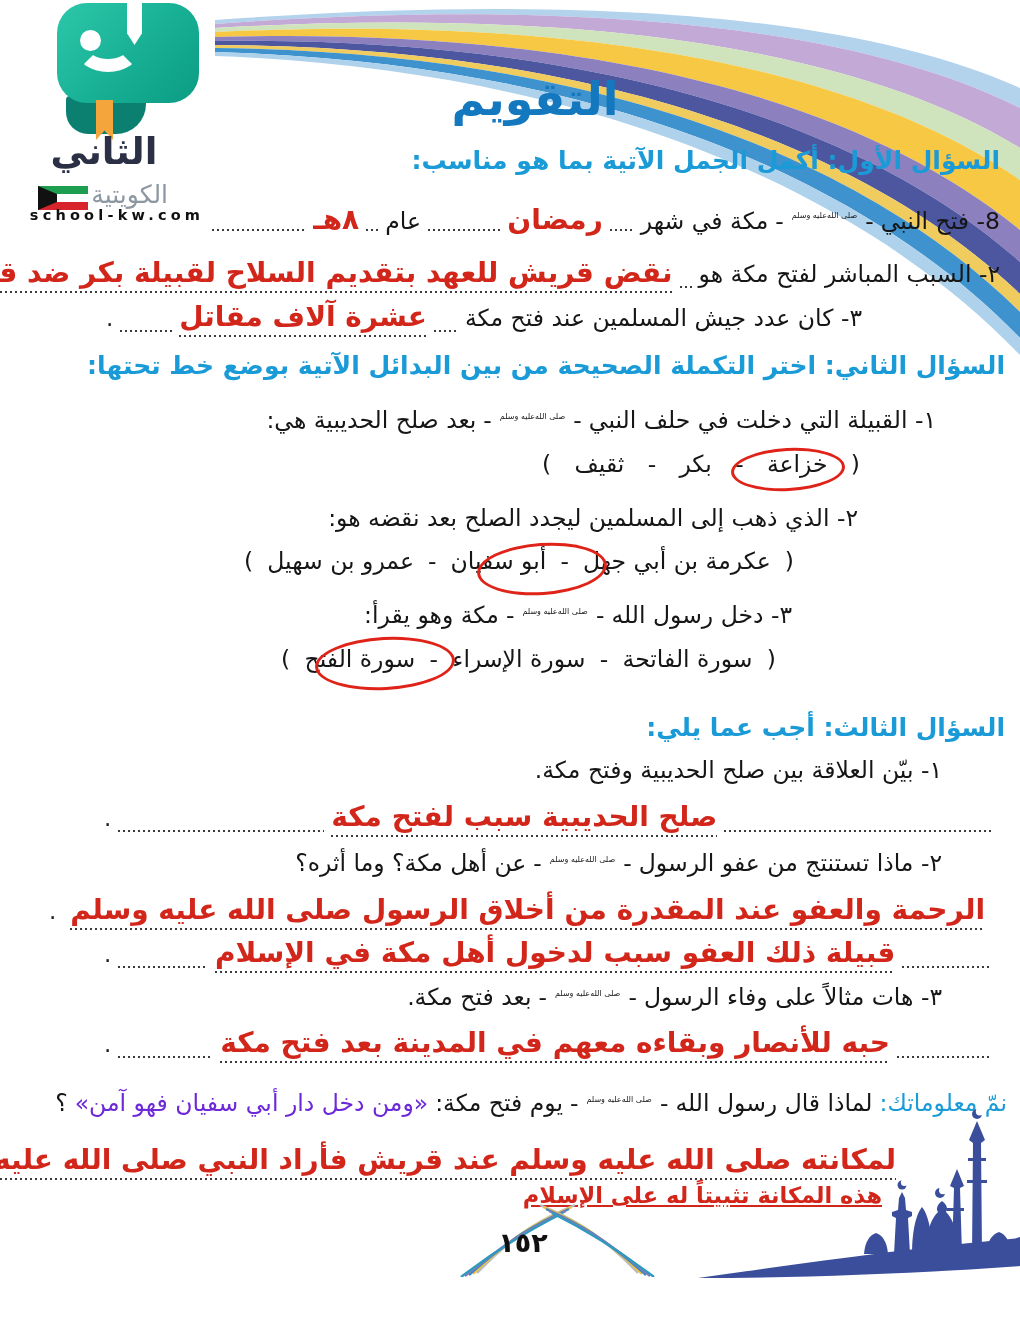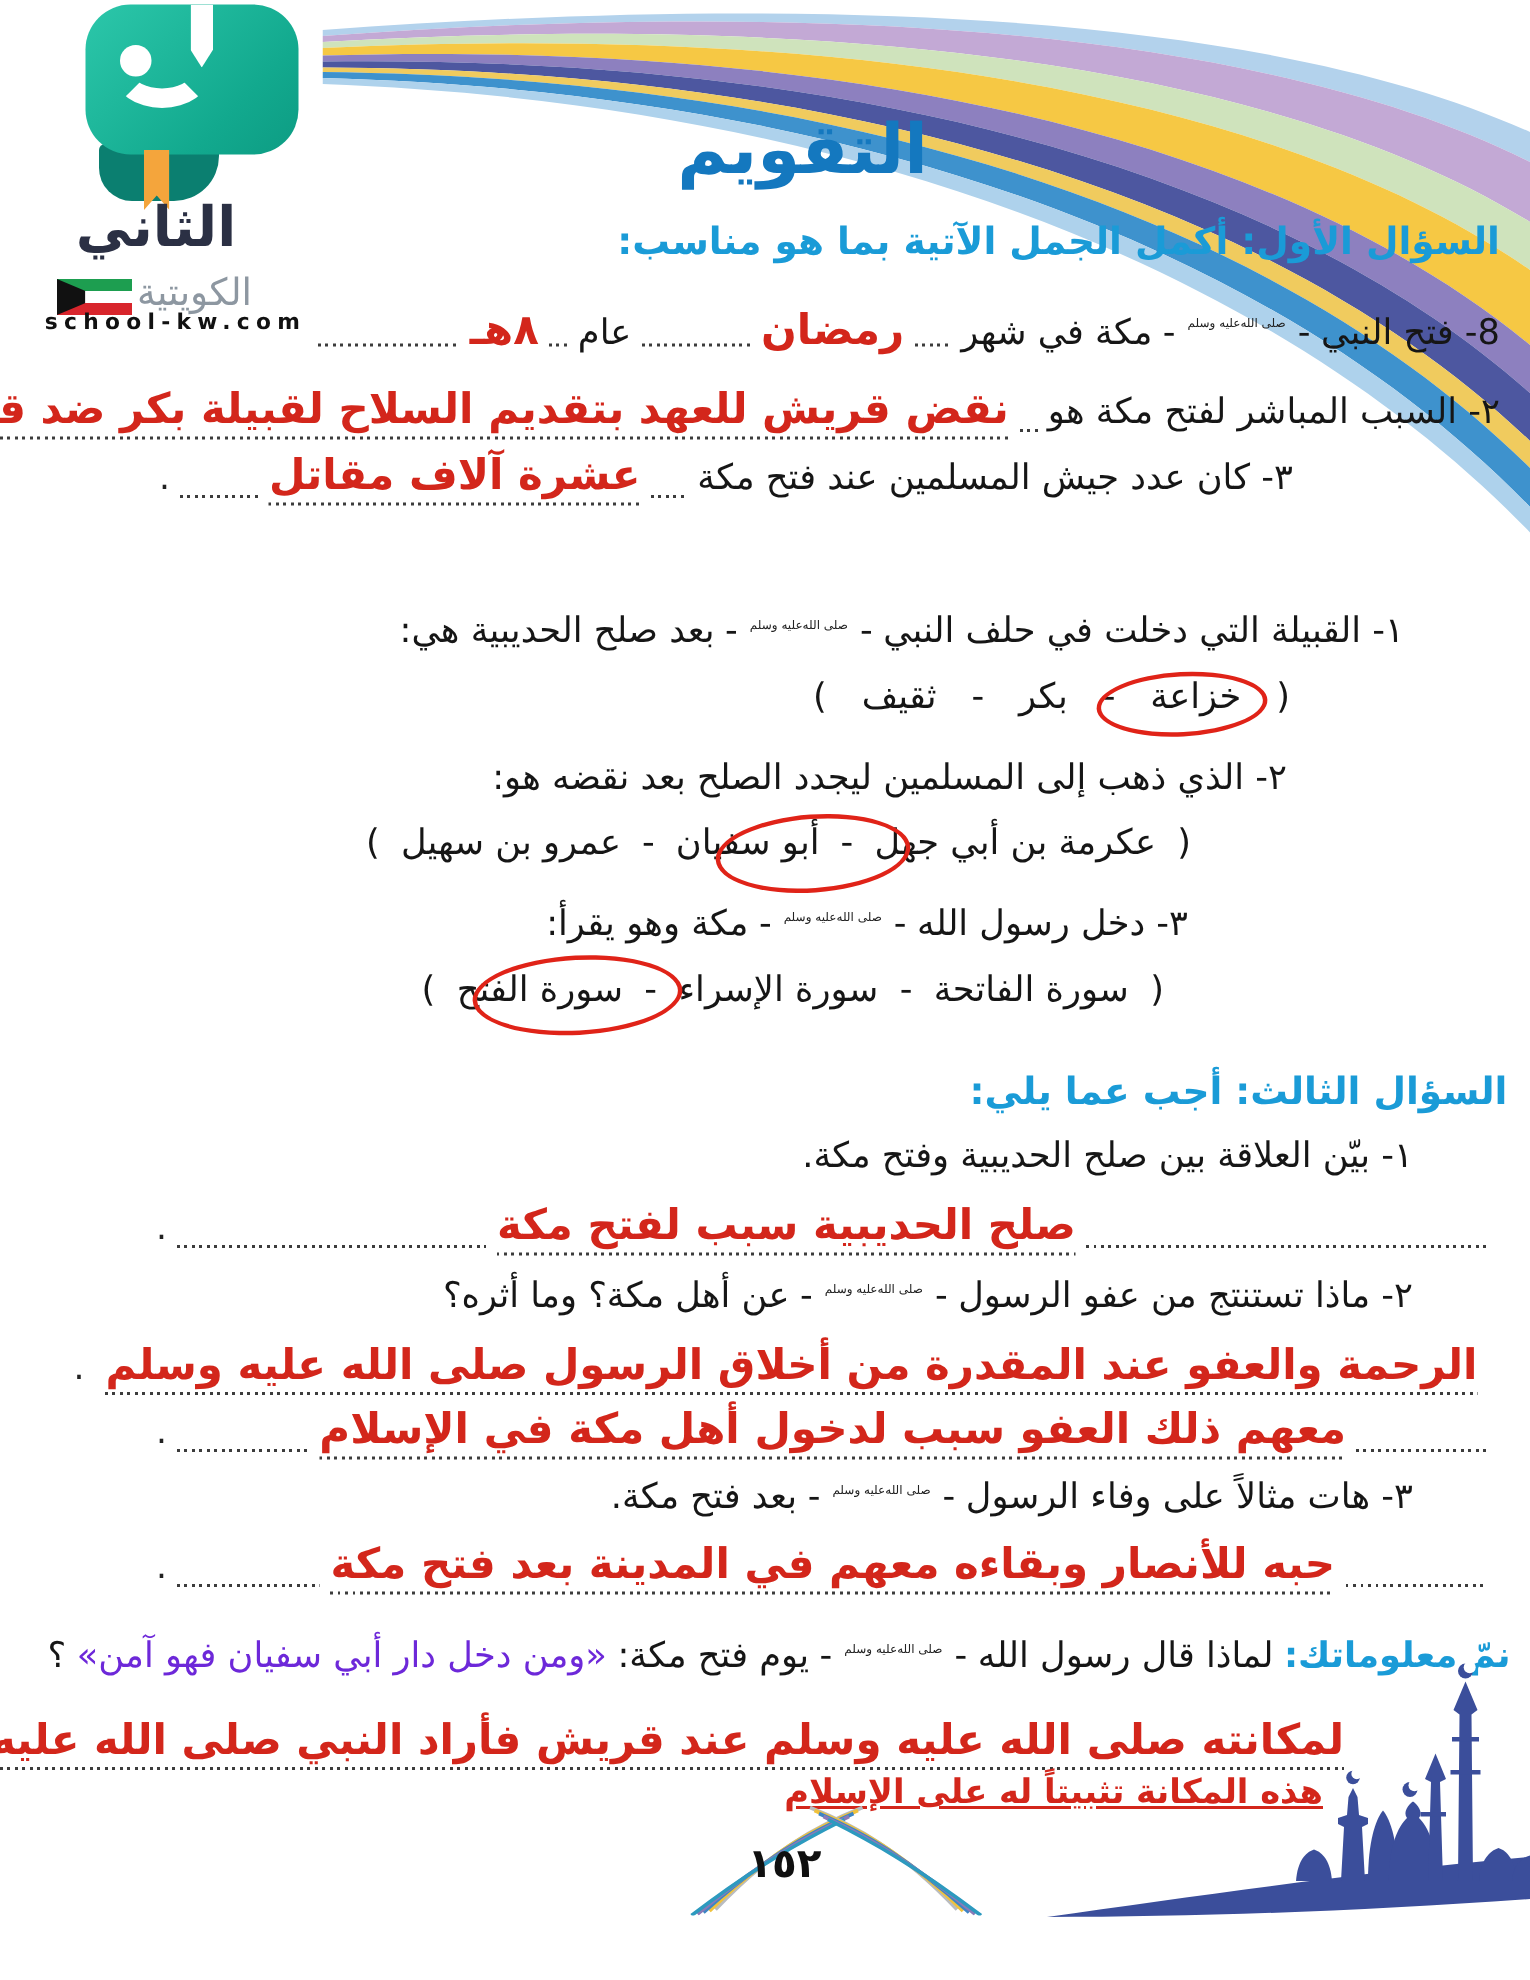--- a/index.html
+++ b/index.html
@@ -47,21 +47,21 @@
   .dots{align-self:flex-end;height:2px;margin-bottom:5px;
     background:repeating-linear-gradient(90deg,#3c3c3c 0 1.7px,transparent 1.7px 5px);}
   .df{flex:1 1 0;}
   .d12{width:12px;flex:none;} .d24{width:24px;flex:none;}
   .saw{display:inline-flex;align-items:center;align-self:center;
     font-size:8px;line-height:1.1;color:#222;margin:0 1px;transform:translateY(-3px);}
   .optrow{position:absolute;display:flex;direction:rtl;justify-content:space-between;
     align-items:center;font-size:23.5px;color:#161616;white-space:nowrap;}
   .red-oval{position:absolute;border:3px solid #e02318;border-radius:50%;}
   .green{color:#6d28d9;}
-  .cyan-label{color:#1a9bd7;font-weight:bold;}
+  .cyan-label{color:#1a9bd7;font-weight:normal;}
   .period{color:#222;font-size:23px;}
   .ans-line2{position:absolute;direction:rtl;white-space:nowrap;
     color:#d3261b;font-weight:bold;font-size:22.5px;}
   .page-num{position:absolute;left:487px;top:1227px;width:72px;text-align:center;
     font-size:27px;font-weight:bold;color:#101010;}
 </style>
 </head>
 <body>
 
 <div class="page">
@@ -126,20 +126,21 @@
   </div>
 
   <div class="line" style="top:300px;right:158px;left:106px;">
     <span>٣- كان عدد جيش المسلمين عند فتح مكة</span>
     <span class="dots d24"></span>
     <span class="ans on-dots">عشرة آلاف مقاتل</span>
     <span class="dots df"></span>
     <span class="period">.</span>
   </div>
 
+  <div class="qheading" style="top:351px;right:15px;">السؤال الثاني: اختر التكملة الصحيحة من بين البدائل الآتية بوضع خط تحتها:</div>
 
   <div class="line" style="top:406px;right:84px;">
     <span>١- القبيلة التي دخلت في حلف النبي</span>
     <span>-</span>
     <span class="saw">
       <span>صلى الله</span>
         <span>عليه وسلم</span>
     </span>
     <span>-</span>
     <span>بعد صلح الحديبية هي:</span>
@@ -216,21 +217,21 @@
     <span>عن أهل مكة؟ وما أثره؟</span>
   </div>
   <div class="line" style="top:893px;left:104px;right:28px;">
     <span class="dots df"></span>
     <span class="ans on-dots">الرحمة والعفو عند المقدرة من أخلاق الرسول صلى الله عليه وسلم</span>
     <span class="dots df"></span>
     <span class="period">.</span>
   </div>
   <div class="line" style="top:936px;left:104px;right:28px;">
     <span class="dots df"></span>
-    <span class="ans on-dots">معهم ذلك العفو سبب لدخول أهل مكة في الإسلام</span>
+    <span class="ans on-dots">قبيلة ذلك العفو سبب لدخول أهل مكة في الإسلام</span>
     <span class="dots df"></span>
     <span class="period">.</span>
   </div>
 
   <div class="line" style="top:983px;right:78px;">
     <span>٣- هات مثالاً على وفاء الرسول</span>
     <span>-</span>
     <span class="saw">
       <span>صلى الله</span>
         <span>عليه وسلم</span>

